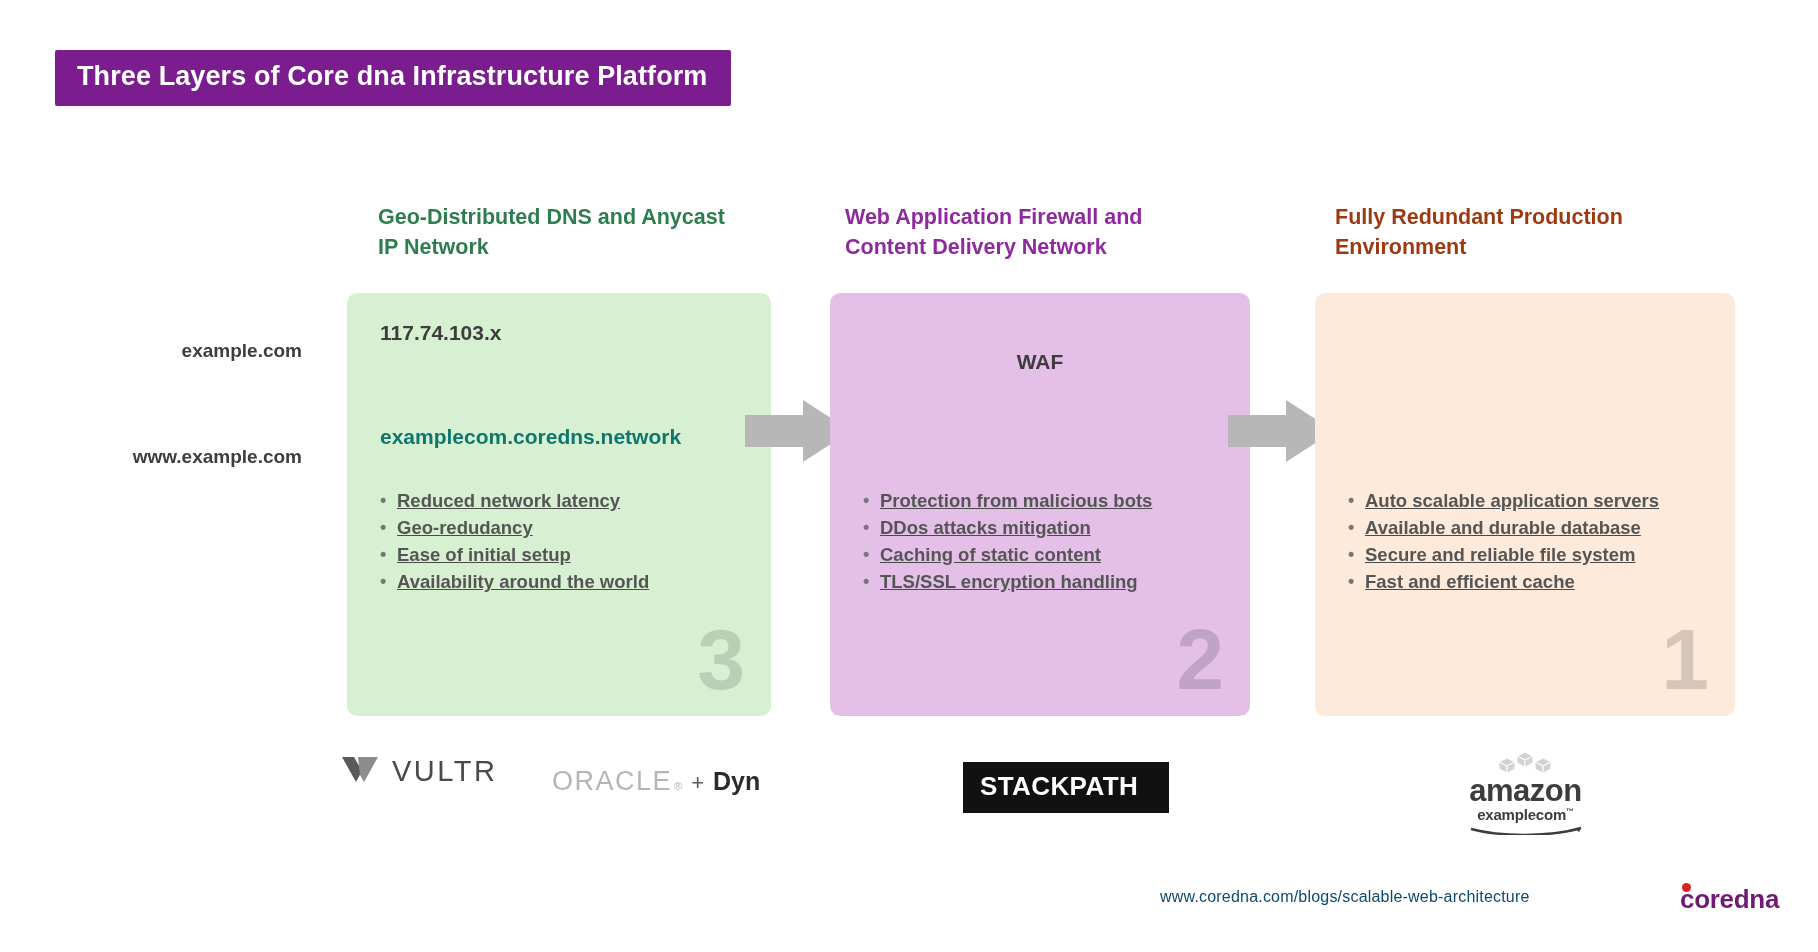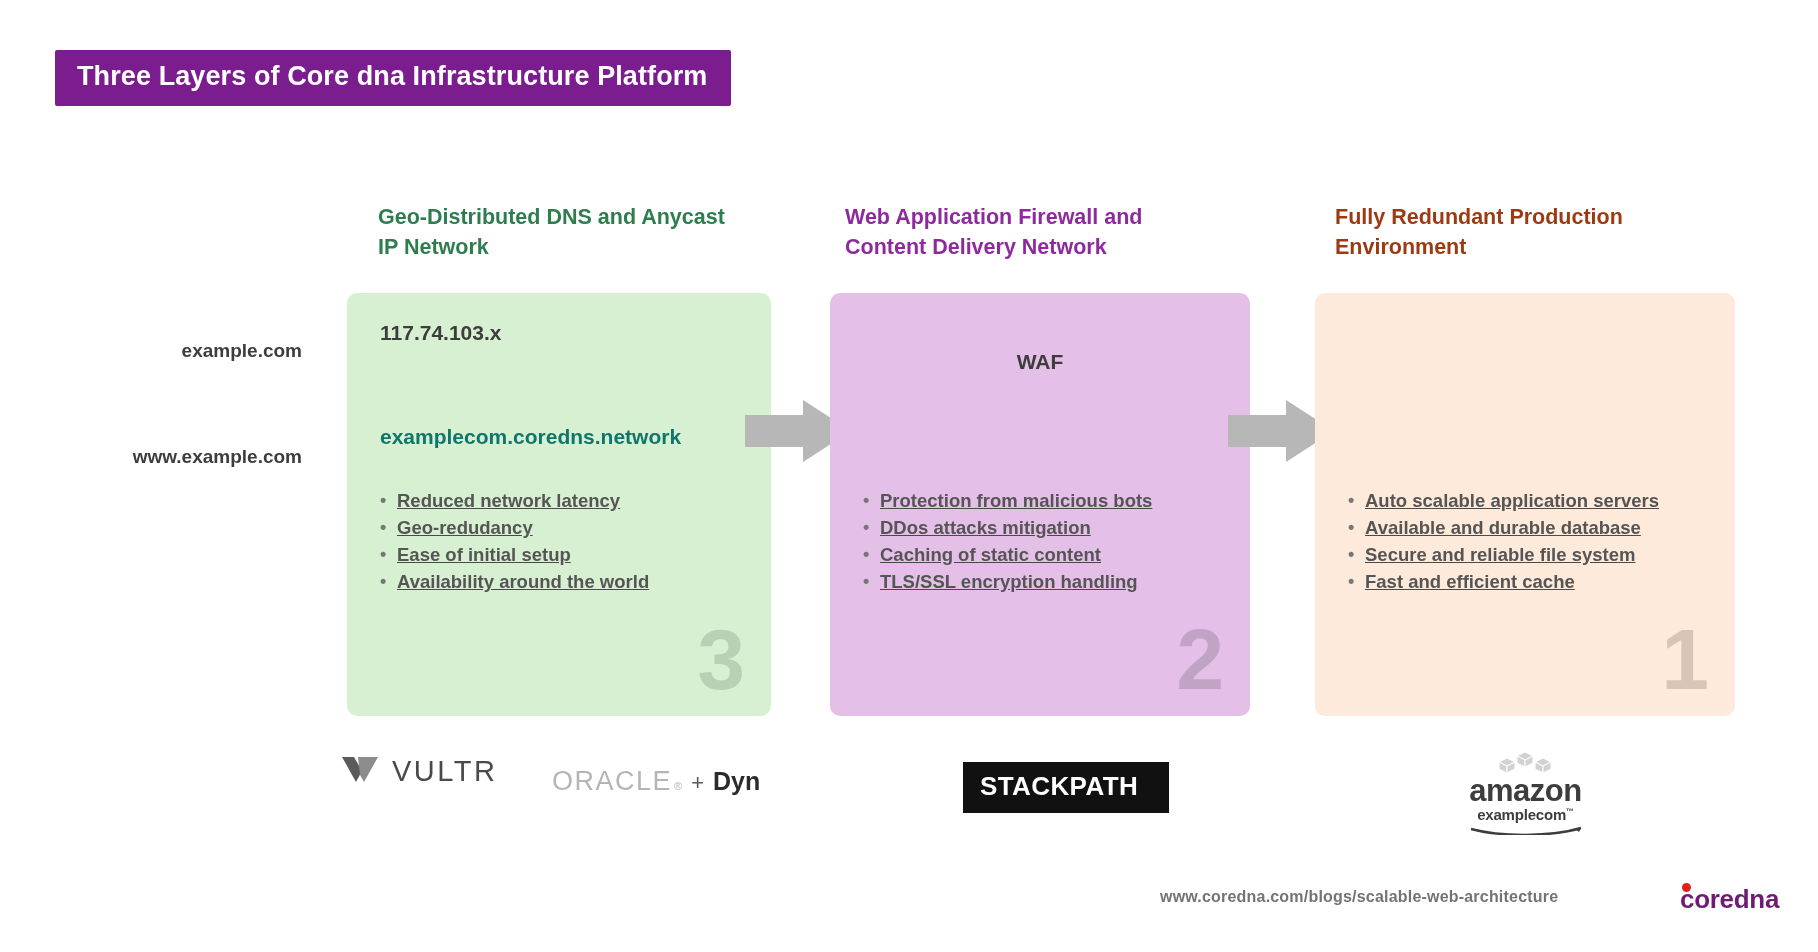--- a/index.html
+++ b/index.html
@@ -223,22 +223,22 @@
   }
   #logo-aws .aws-tm { font-size: 8px; vertical-align: super; }
   #logo-aws .aws-swoosh { margin-top: -2px; }
 
   
   #footer-url {
     position: absolute;
     left: 1160px;
     top: 888px;
     font-size: 16px;
-    font-weight: bold;
-    color: #737373;
+    font-weight: normal;
+    color: #0c4a6e;
     letter-spacing: 0.2px;
   }
   #footer-logo {
     position: absolute;
     left: 1680px;
     top: 884px;
     display: flex;
     align-items: center;
   }
   #footer-logo .cd-text {

